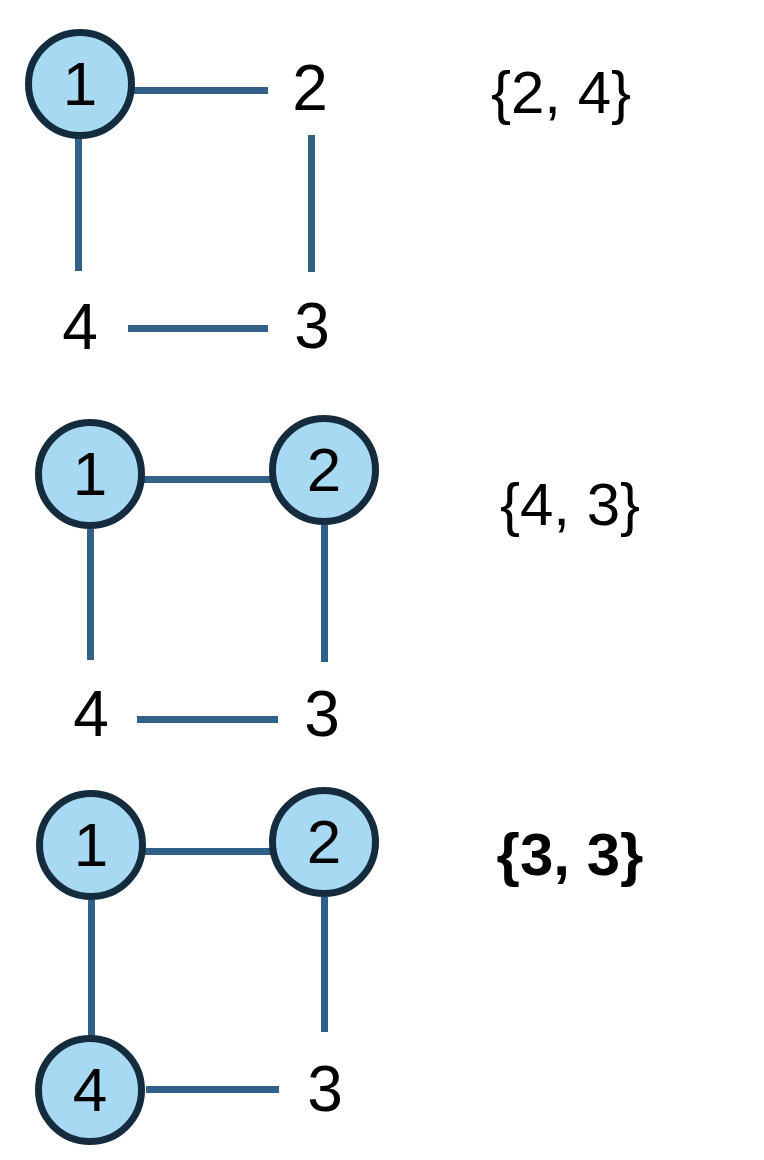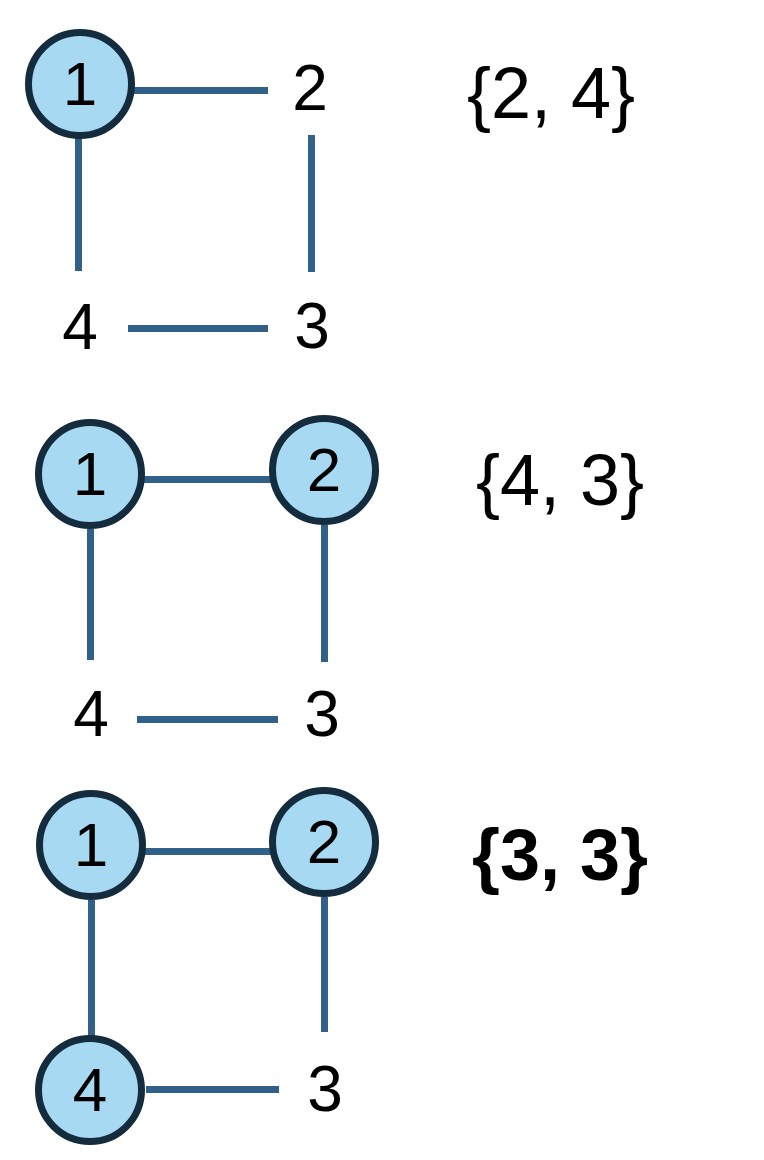--- a/index.html
+++ b/index.html
@@ -46,23 +46,24 @@
   }
   .edge-v {
     position: absolute;
     width: 7px;
     background: var(--edge, #316189);
     z-index: 1;
   }
   .set-label {
     position: absolute;
     transform: translate(-50%, -50%);
-    font-size: 72px;
+    font-size: 60px;
     line-height: 1;
     white-space: nowrap;
+    margin-left: 10px;
   }
 </style>
 </head>
 <body>
 
 <div id="canvas">
 
   <div>
     <div class="node-circle" style="left:25px; top:29px;">
       <span>1</span>
@@ -87,21 +88,21 @@
       <span>2</span>
     </div>
     <div class="node-plain" style="left:322px; top:714px;">3</div>
     <div class="node-plain" style="left:91px; top:714px;">4</div>
 
     <div class="edge-h" style="left:138px; top:476px; width:140px;"></div>
     <div class="edge-v" style="left:321px; top:525px; height:137px;"></div>
     <div class="edge-h" style="left:137px; top:716px; width:141px;"></div>
     <div class="edge-v" style="left:87px;  top:529px; height:131px;"></div>
 
-    <div class="set-label" style="left:560px; top:480px;">{4, 3}</div>
+    <div class="set-label" style="left:560px; top:505px;">{4, 3}</div>
   </div>
 
   <div>
     <div class="node-circle" style="left:36px; top:790px;">
       <span>1</span>
     </div>
     <div class="node-circle" style="left:269px; top:787px;">
       <span>2</span>
     </div>
     <div class="node-plain" style="left:325px; top:1089px;">3</div>

